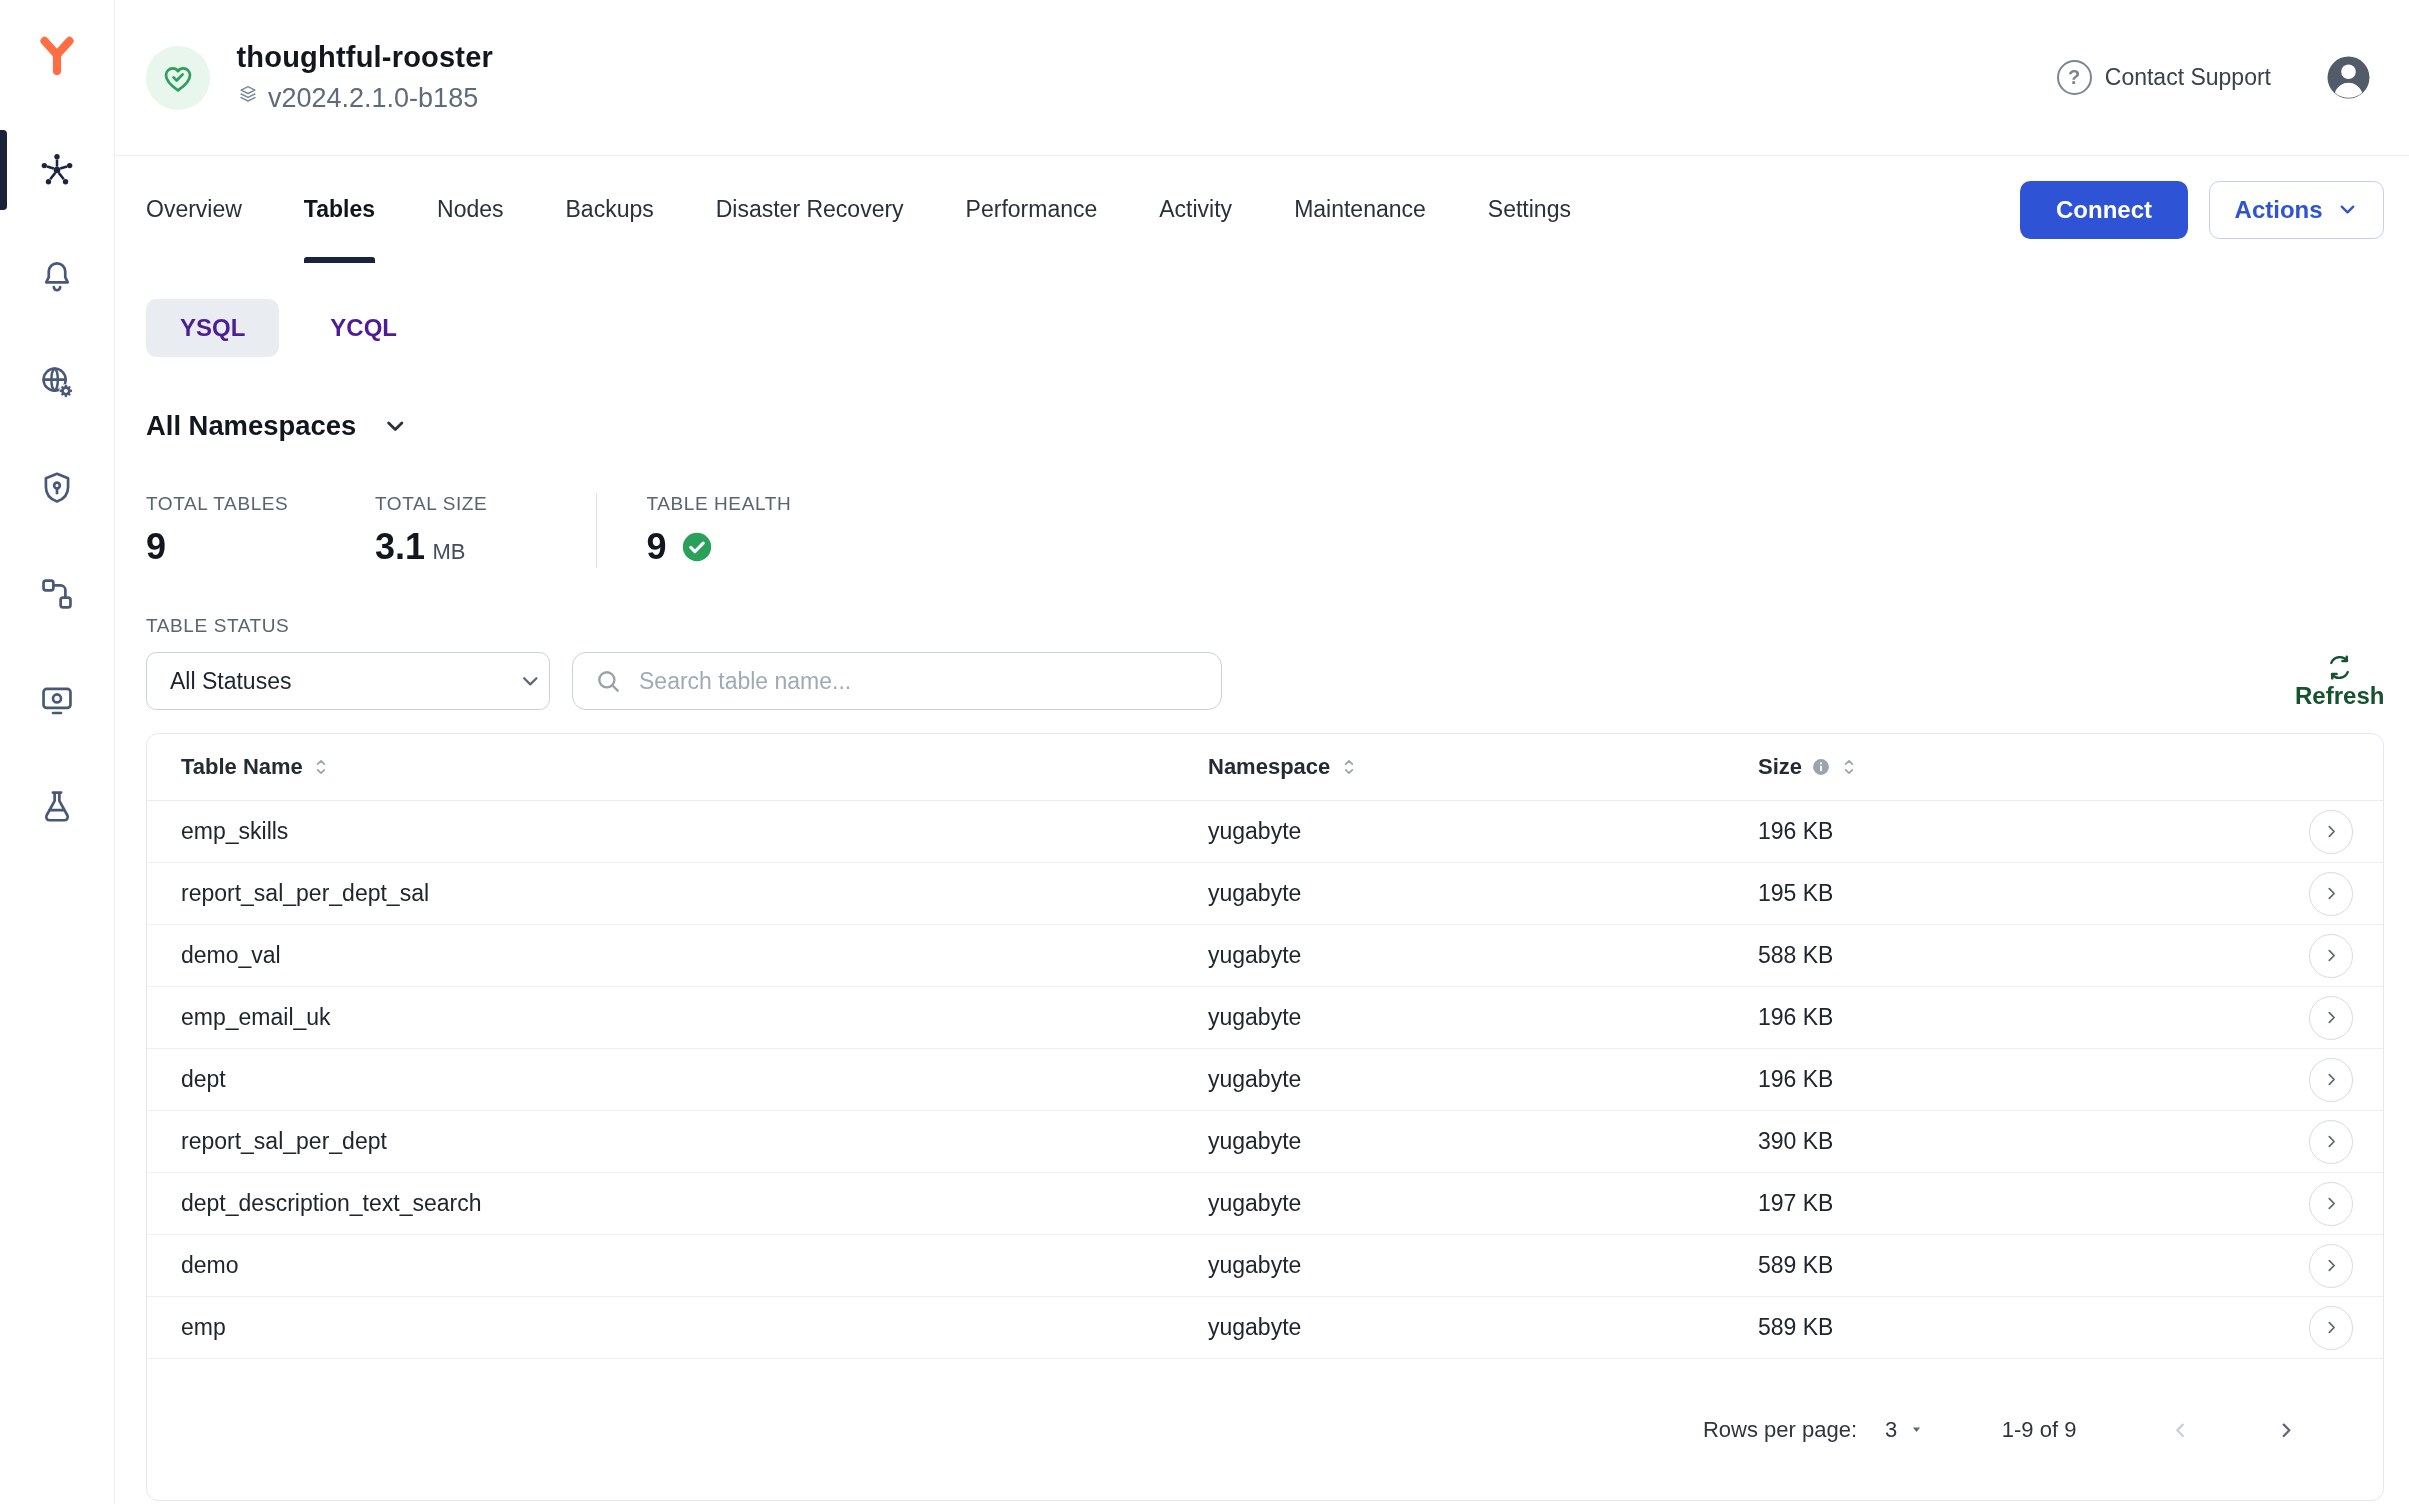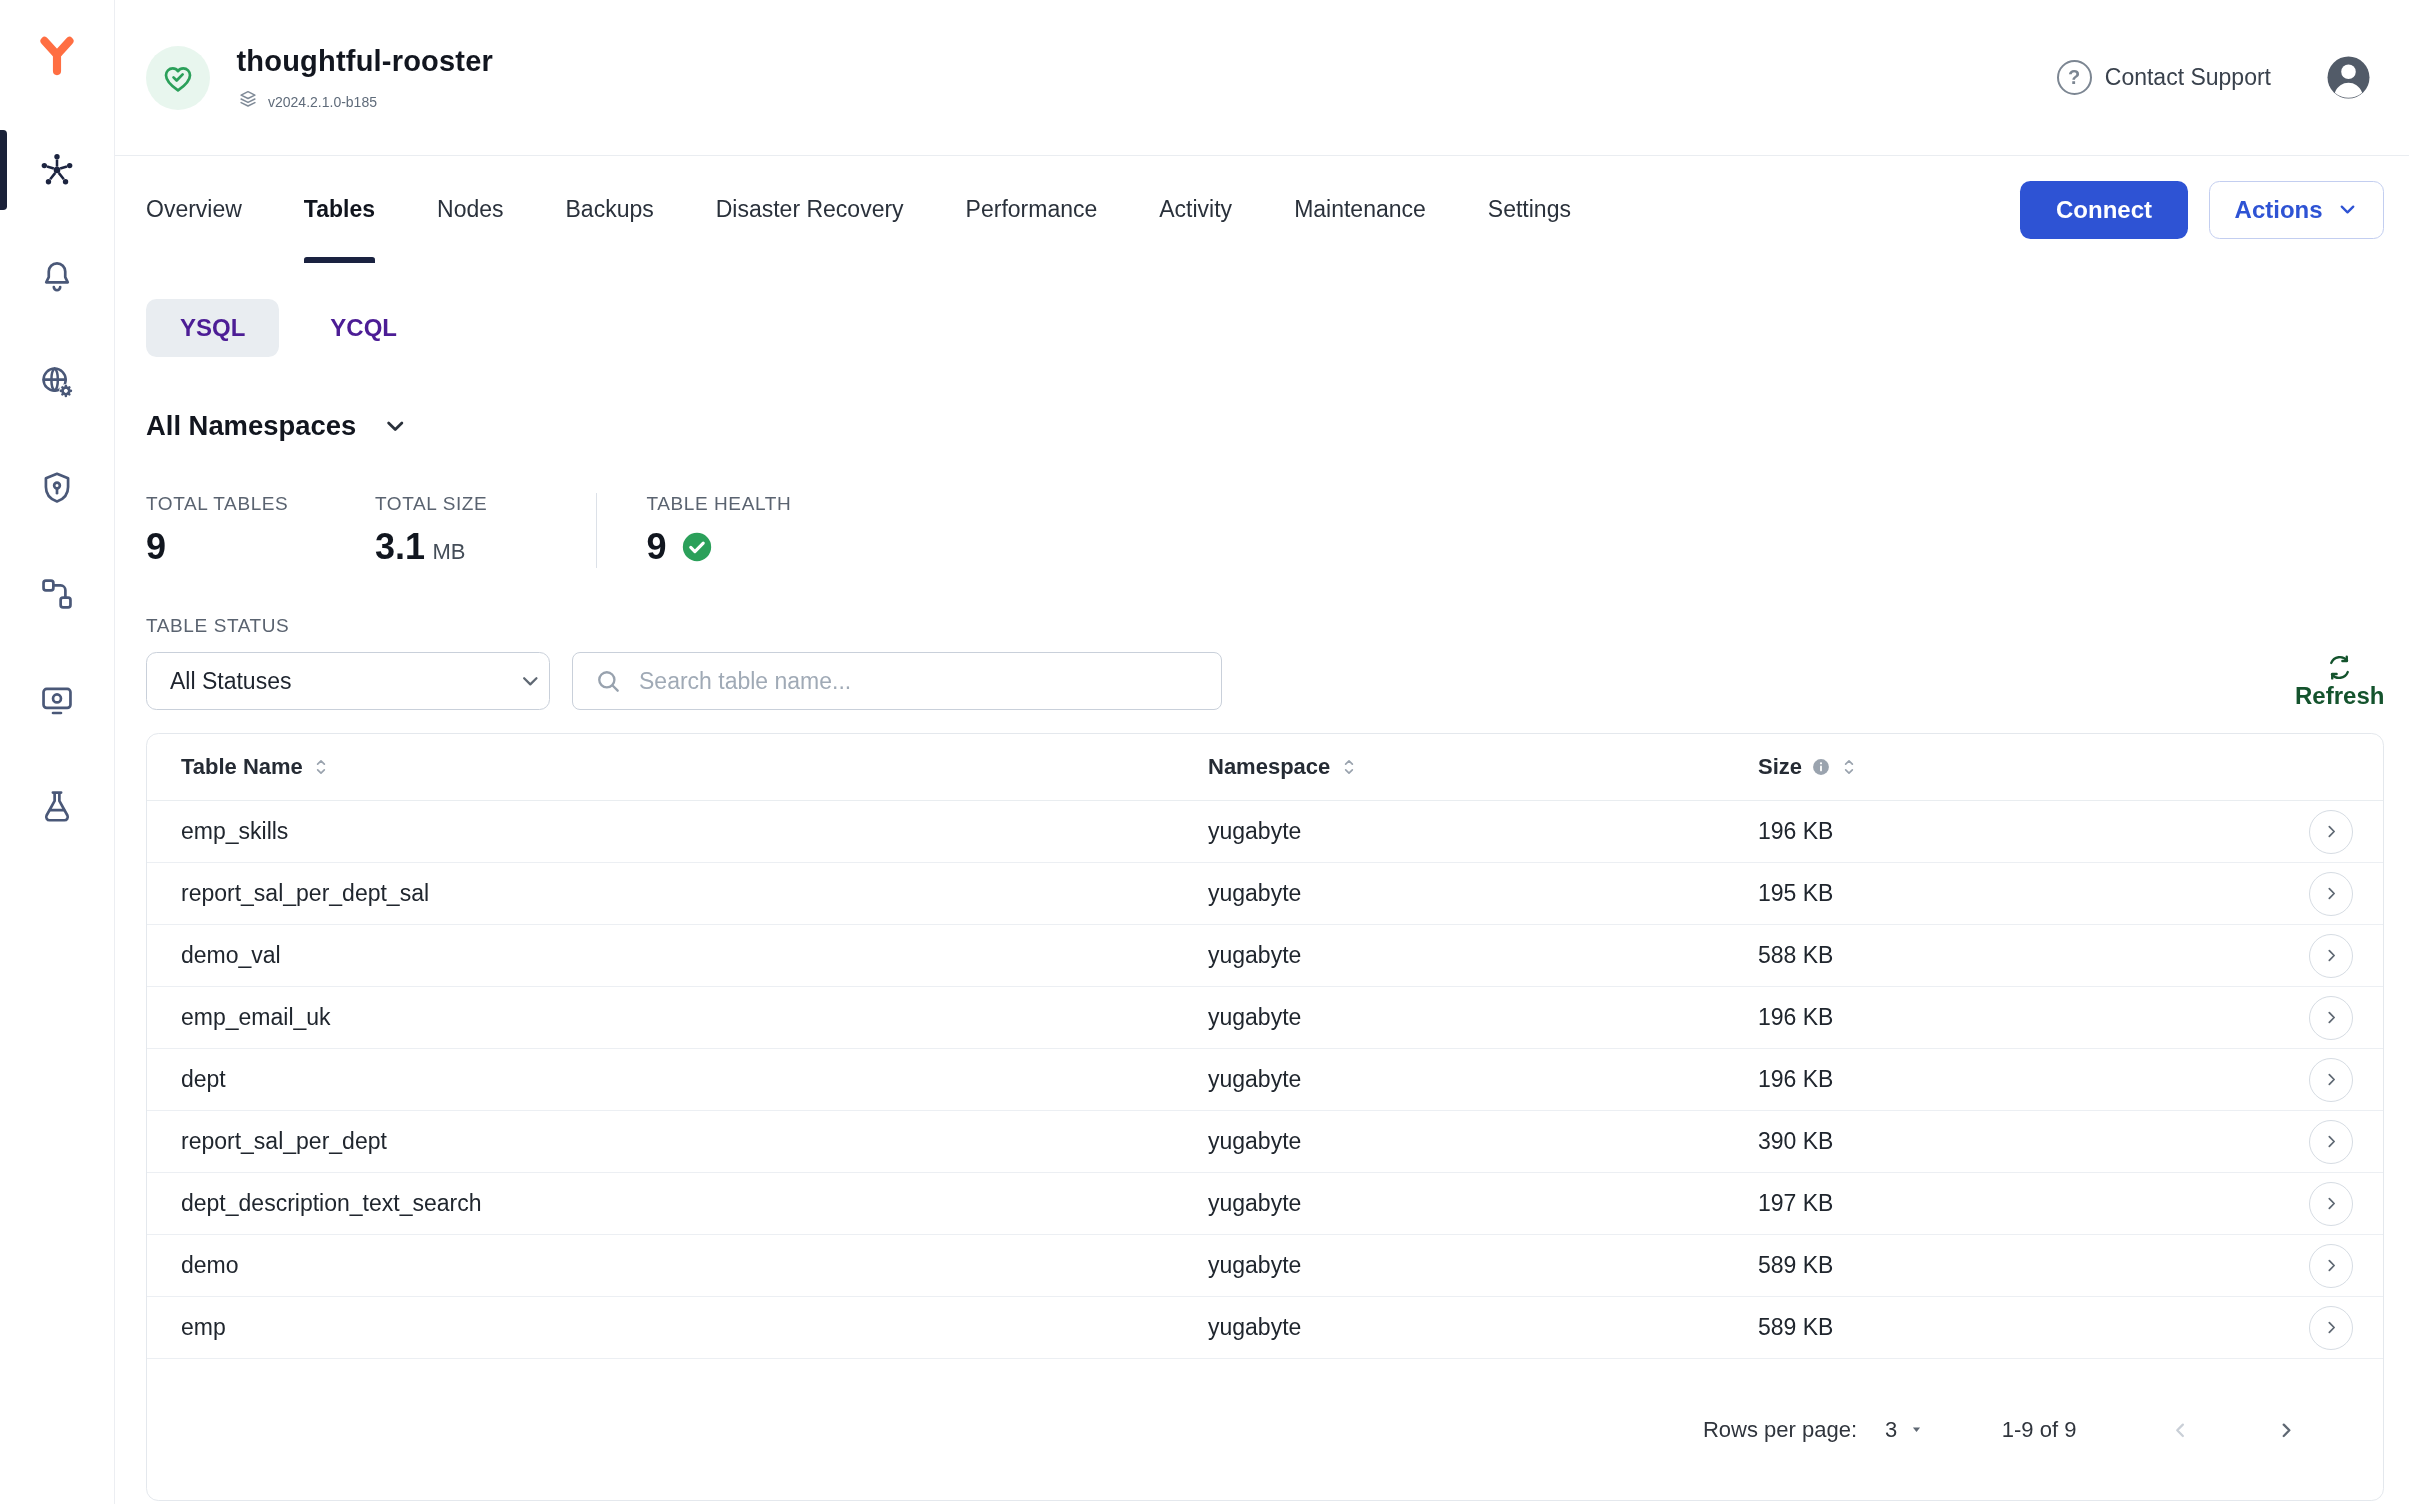--- a/index.html
+++ b/index.html
@@ -34,21 +34,21 @@
 
   .header {
     height:156px; flex:0 0 156px; display:flex; align-items:center;
     padding:0 34px 0 31px; border-bottom:1.4px solid #EAEDF1;
   }
   .health-badge {
     width:64px; height:64px; border-radius:50%; background:#E8F6EE;
     display:flex; align-items:center; justify-content:center; margin-right:26.5px;
   }
   .title-block h1 { margin:0; font-size:29px; font-weight:700; color:#12161F; letter-spacing:0.2px; }
-  .version-row { display:flex; align-items:flex-end; gap:9.5px; margin-top:9.5px; color:#5F6B7A; font-size:14px; }
+  .version-row { display:flex; align-items:flex-start; gap:9.5px; margin-top:9.5px; color:#5F6B7A; font-size:27px; }
   .spacer { flex:1; }
   .support { display:flex; align-items:center; gap:13.2px; font-size:23px; color:#39414C; cursor:pointer; margin-right:51px; }
   .qcircle {
     width:35px; height:35px; border-radius:50%; border:2.4px solid #7C8692; color:#7C8692;
     display:flex; align-items:center; justify-content:center; font-size:20px; font-weight:700;
   }
   .avatar { width:53px; height:53px; cursor:pointer; }
 
   
   .navbar { height:107px; flex:0 0 107px; display:flex; align-items:stretch; padding:0 24.6px 0 31px; }
@@ -100,21 +100,21 @@
   .status-label { margin-top:47px; font-size:19px; color:#5A6370; letter-spacing:0.6px; }
 
   .filter-row { margin-top:15px; display:flex; align-items:center; }
   .status-select {
     width:404px; height:58px; border:1.9px solid #C9D0DA; border-radius:10.4px; background:#fff;
     display:flex; align-items:center; justify-content:space-between; padding:0 6px 0 23px;
     font-size:23px; color:#1E242E; cursor:pointer;
   }
   .status-select svg { width:24.6px; height:24.6px; color:#5F6873; }
   .search-box {
-    margin-left:22px; width:650px; height:58px; border:1.9px solid #C9D0DA; border-radius:8px; background:#fff;
+    margin-left:22px; width:650px; height:58px; border:1.9px solid #C9D0DA; border-radius:14px; background:#fff;
     display:flex; align-items:center; gap:15px; padding:0 21px;
   }
   .search-box svg { width:28px; height:28px; color:#98A2AE; flex:0 0 auto; }
   .search-box input {
     border:none; outline:none; flex:1; font-size:23px; color:#1E242E; font-family:inherit; background:transparent;
   }
   .search-box input::placeholder { color:#A0AAB6; }
   .refresh { margin-left:auto; display:flex; align-items:center; color:#14532d; font-size:24px; font-weight:600; cursor:pointer;flex-direction:column; }
   .refresh svg { width:29px; height:29px; }
 

